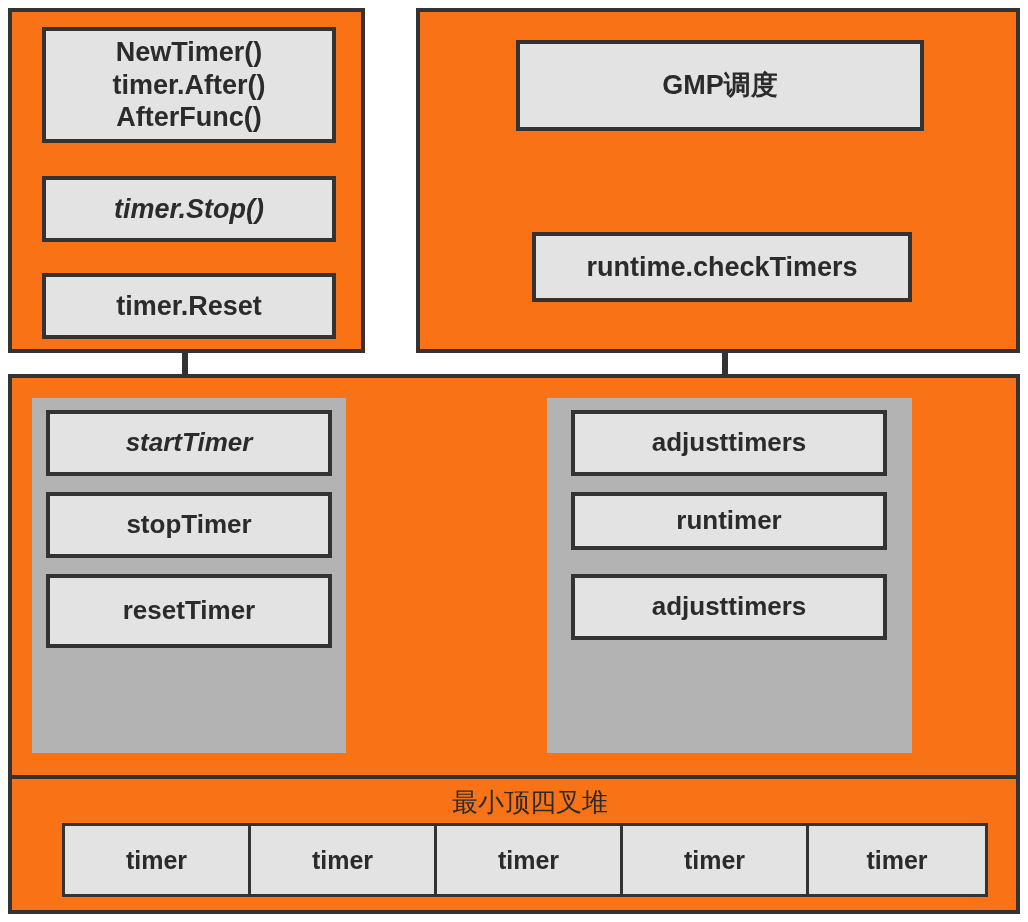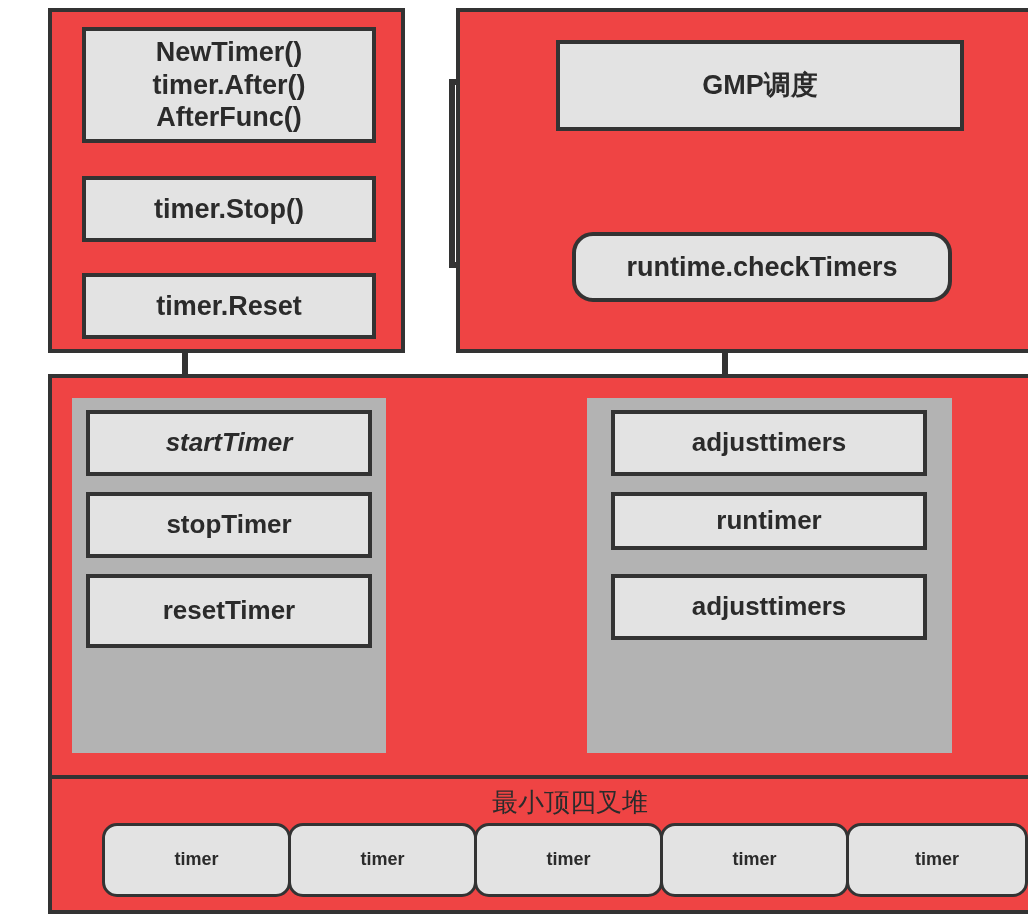--- a/index.html
+++ b/index.html
@@ -14,24 +14,23 @@
     position: relative;
     width: 1028px;
     height: 922px;
     background: #ffffff;
     overflow: hidden;
   }
 
   
   .panel {
     position: absolute;
-    background: #ef4444;
+    background: #f97316;
     border: 4px solid #333333;
     box-sizing: border-box;
-    margin-left: 40px;
   }
   .inner-group {
     position: absolute;
     background: #b3b3b3;
     box-sizing: border-box;
   }
   .box {
     position: absolute;
     background: #e3e3e3;
     border: 4px solid #333333;
@@ -39,21 +38,21 @@
     display: flex;
     align-items: center;
     justify-content: center;
     text-align: center;
     color: #2b2b2b;
     font-weight: bold;
     line-height: 1.22;
   }
   .box.size-lg  { font-size: 27px; }
   .box.size-md  { font-size: 26px; }
-  .box.size-sm  { font-size: 18px; border-radius: 15px; }
+  .box.size-sm  { font-size: 25px; }
 
   .heap-label {
     position: absolute;
     text-align: center;
     color: #2b2b2b;
     font-size: 26px;
     font-weight: normal;
     font-family: "DejaVu Sans", "Liberation Sans", sans-serif;
   }
 
@@ -102,27 +101,27 @@
 
     <g>
       <path d="M920,82 L985,82 L985,265 L920,265" fill="none" stroke="#333333" stroke-width="6" marker-end="url(#arrow-left)"></path>
     </g>
   </svg>
 
   <div class="panel" style="left:8px; top:8px; width:357px; height:345px;">
     <div class="box size-lg multiline" style="left:30px; top:15px; width:294px; height:116px;">NewTimer()
 timer.After()
 AfterFunc()</div>
-    <div class="box size-lg" style="left:30px; top:164px; width:294px; height:66px;">timer.Stop()</div>
+    <div class="box size-lg" style="left:30px; top:164px; width:294px; height:66px;font-style:italic;">timer.Stop()</div>
     <div class="box size-lg" style="left:30px; top:261px; width:294px; height:66px;">timer.Reset</div>
   </div>
 
   <div class="panel" style="left:416px; top:8px; width:604px; height:345px;">
     <div class="box size-lg" style="left:96px; top:28px; width:408px; height:91px;">GMP调度</div>
-    <div class="box size-lg" style="left:112px; top:220px; width:380px; height:70px;border-radius:21px;">runtime.checkTimers</div>
+    <div class="box size-lg" style="left:112px; top:220px; width:380px; height:70px;">runtime.checkTimers</div>
   </div>
 
   <div class="panel" style="left:8px; top:374px; width:1012px; height:540px;">
 
     <div style="position:absolute; left:-4px; top:397px; width:1012px; height:4px; background:#333333;"></div>
 
     <div class="inner-group" style="left:20px; top:20px; width:314px; height:355px;">
       <div class="box size-md" style="left:14px; top:12px; width:286px; height:66px;font-style:italic;">startTimer</div>
       <div class="box size-md" style="left:14px; top:94px; width:286px; height:66px;">stopTimer</div>
       <div class="box size-md" style="left:14px; top:176px; width:286px; height:74px;">resetTimer</div>

